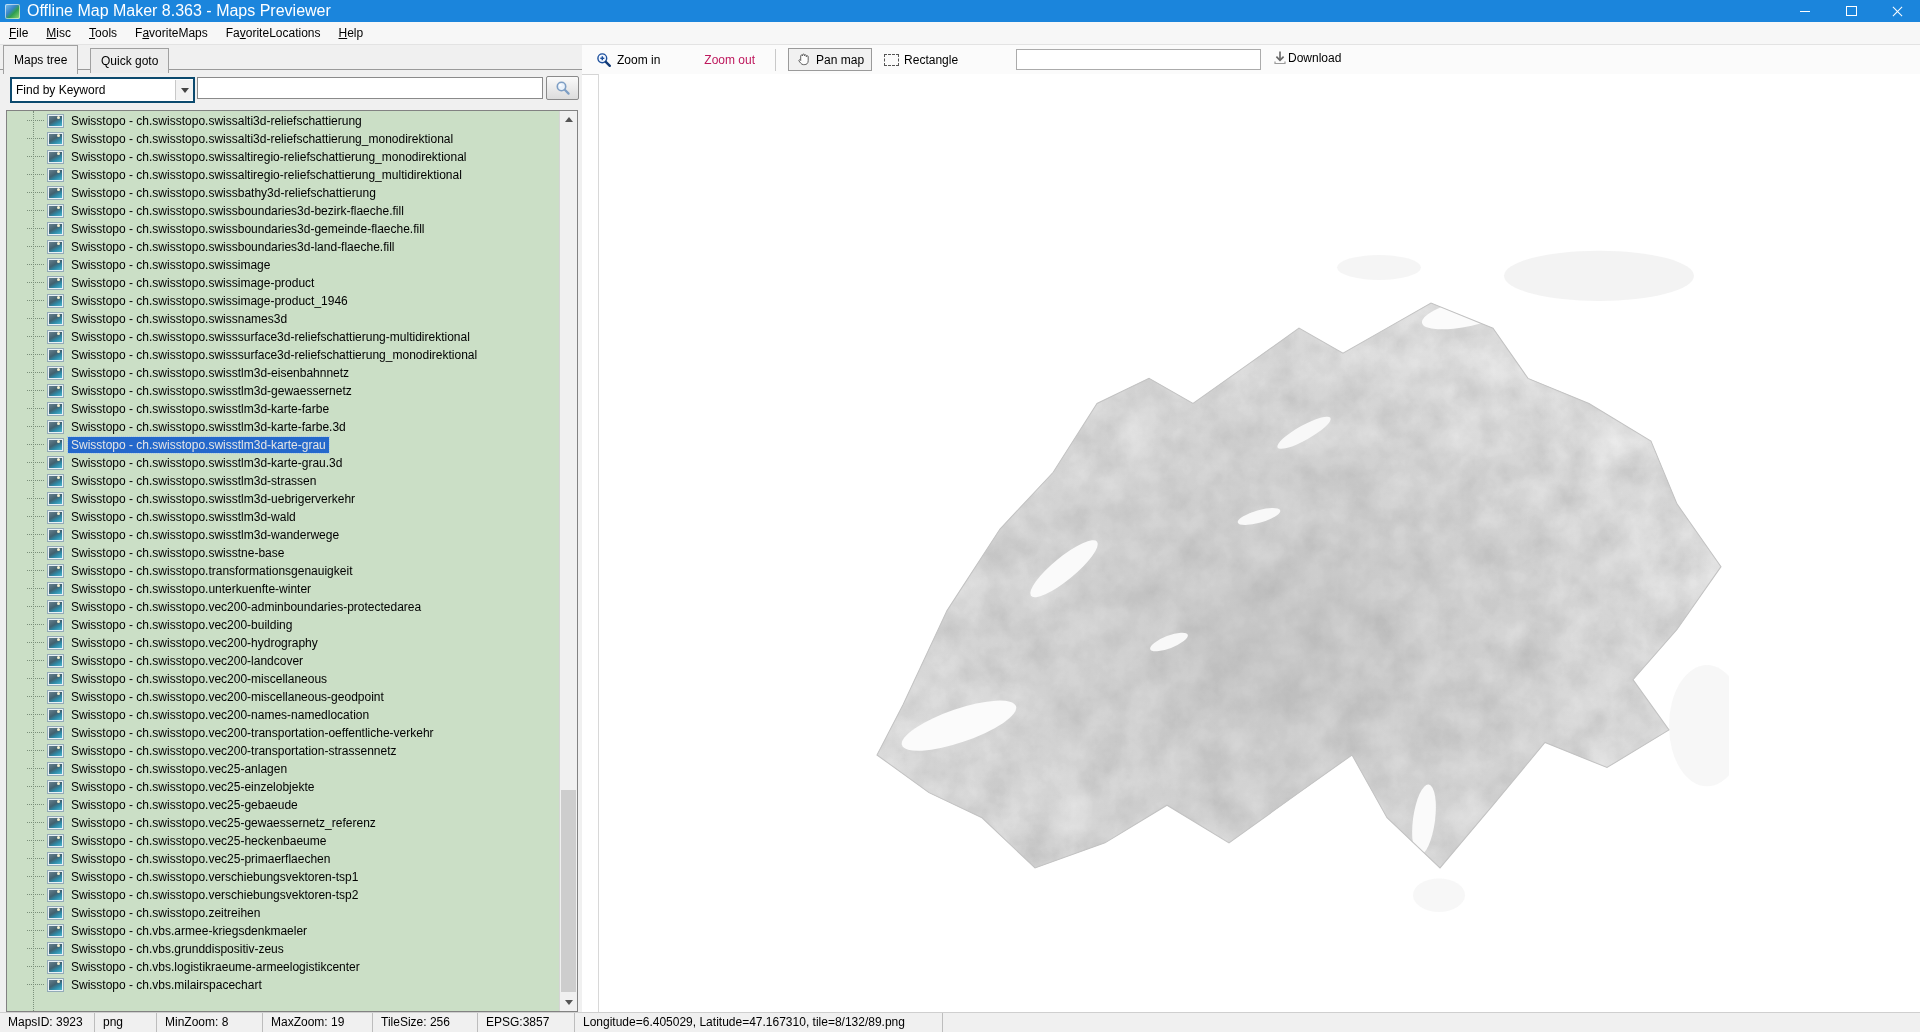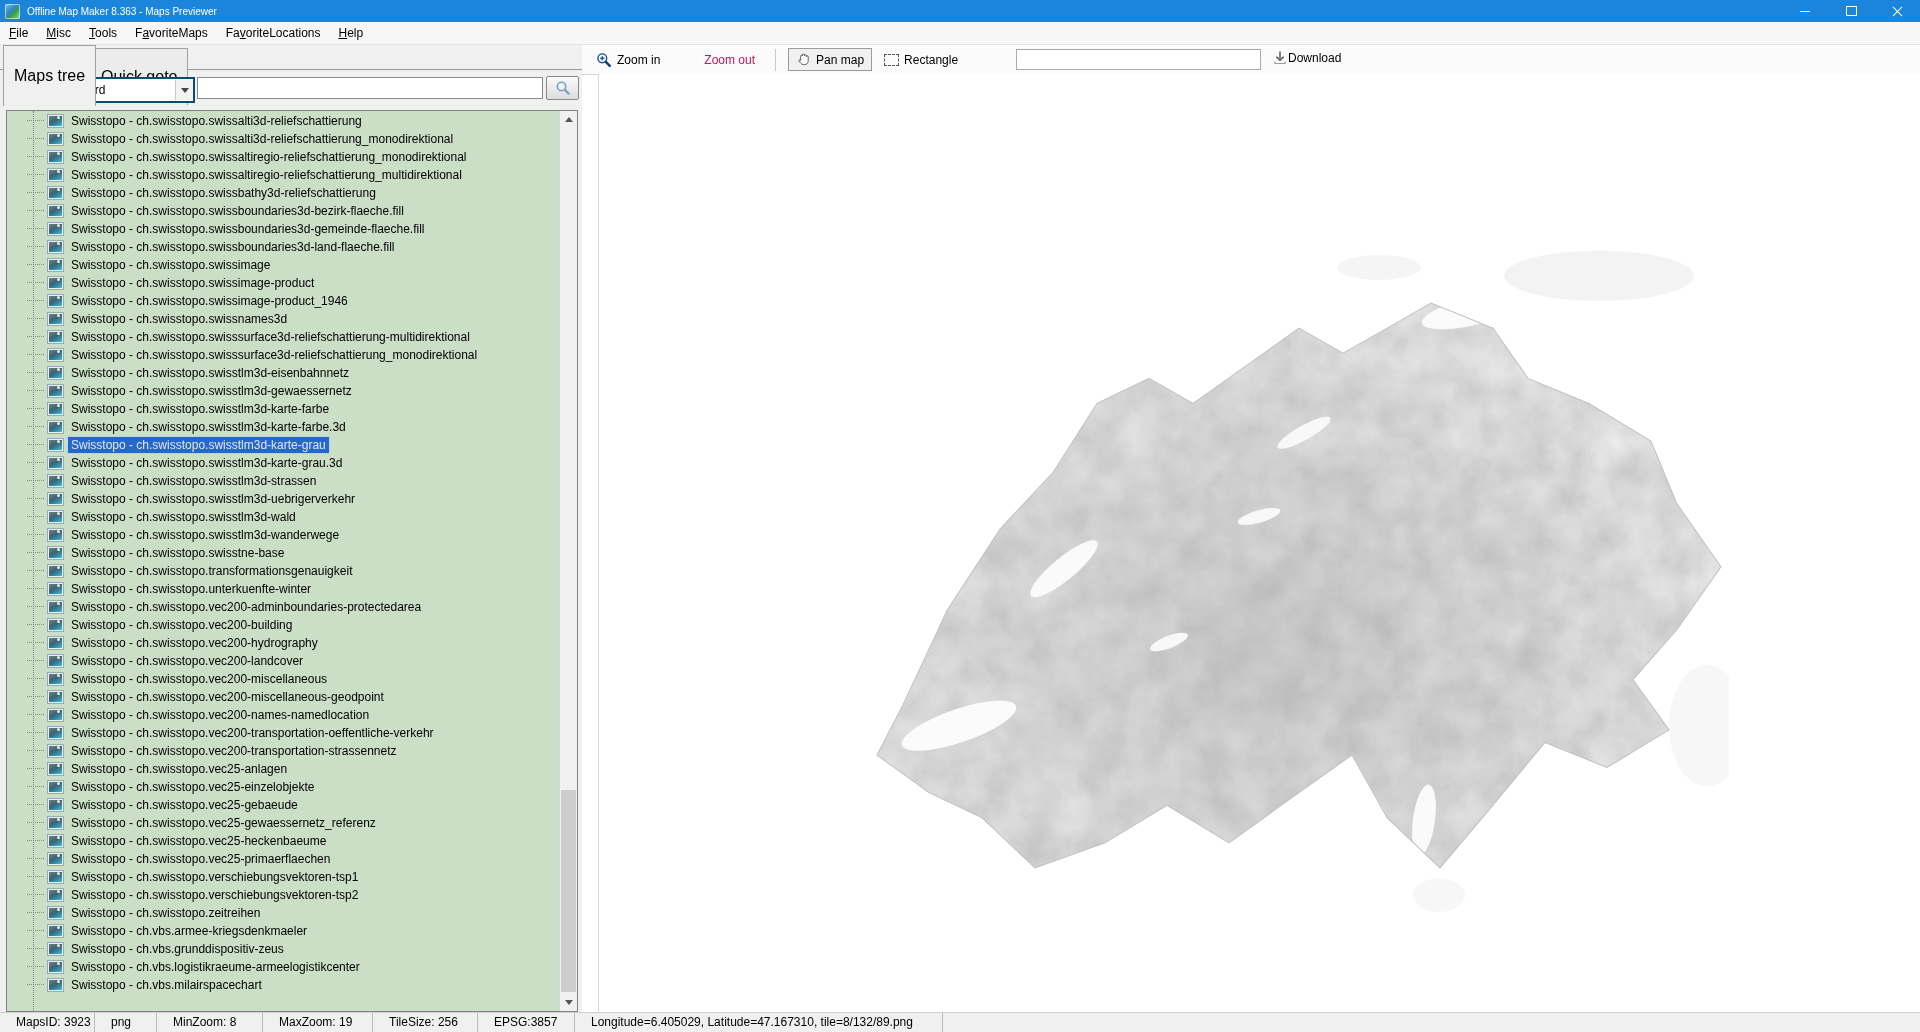--- a/index.html
+++ b/index.html
@@ -5,41 +5,41 @@
   html,body{margin:0;padding:0;background:#444;}
   #app{position:relative;width:1920px;height:1032px;background:#f0f0f0;overflow:hidden;
        font-family:"Liberation Sans",sans-serif;font-size:12px;color:#000;}
 
   
   .titlebar{position:absolute;left:0;top:0;width:1920px;height:22px;background:var(--c-titlebar,#1b85dc);
             display:flex;align-items:center;}
   .app-icon{width:15px;height:15px;margin:0 7px 0 5px;border-radius:2px;
             background:linear-gradient(135deg,#7ec4f0 0%,#3a86c8 40%,#2f9e4f 60%,#9adf7a 100%);
             box-shadow:inset 0 0 0 1px rgba(255,255,255,.55);}
-  .win-title{color:#fff;font-size:10px;white-space:nowrap;}
+  .win-title{color:#fff;font-size:16px;white-space:nowrap;}
   .win-controls{margin-left:auto;display:flex;height:22px;}
   .win-btn{width:46px;height:22px;display:flex;align-items:center;justify-content:center;}
   .glyph-min{width:10px;height:1px;background:#fff;}
   .glyph-max{width:9px;height:8px;border:1px solid #fff;}
   .glyph-close{position:relative;width:11px;height:11px;}
   .glyph-close::before,.glyph-close::after{content:'';position:absolute;left:-1px;top:5px;width:13px;height:1px;background:#fff;}
   .glyph-close::before{transform:rotate(45deg);}
   .glyph-close::after{transform:rotate(-45deg);}
 
   
   .menubar{position:absolute;left:0;top:22px;width:1920px;height:22px;background:#f7f7f7;
            border-bottom:1px solid #e3e3e3;display:flex;align-items:center;font-size:12px;}
   .menu-item{padding:0 9px;height:22px;line-height:22px;cursor:default;}
   .menu-item u{text-decoration:underline;}
 
   
   .left-panel{position:absolute;left:0;top:45px;width:582px;height:967px;background:#f0f0f0;}
   .tabbar{position:absolute;left:0;top:0;width:582px;height:24px;border-bottom:1px solid #9a9a9a;}
-  .tab{position:absolute;top:3px;height:20px;line-height:20px;padding:18px 10px;background:#ececec;
-       border:1px solid #a0a0a0;border-bottom:none;font-size:16px;}
+  .tab{position:absolute;top:3px;height:20px;line-height:20px;padding:2px 10px;background:#ececec;
+       border:1px solid #a0a0a0;border-bottom:none;font-size:12px;}
   .tab.active{top:0;height:24px;line-height:24px;background:#f0f0f0;z-index:2;}
   .tab.t0{left:3px;}
   .tab.t1{left:90px;}
 
   .search-row{position:absolute;left:0;top:30px;width:582px;height:30px;}
   .combo{position:absolute;left:10px;top:2px;width:181px;height:22px;background:#fff;border:2px solid #0c4a6e;
          display:flex;align-items:center;}
   .combo-text{padding-left:4px;flex:1;font-size:12px;}
   .combo-btn{width:17px;height:20px;border-left:1px solid #c8c8c8;background:#f2f2f2;
              display:flex;align-items:center;justify-content:center;}
@@ -83,21 +83,21 @@
   .tb-input{position:absolute;left:434px;top:4px;width:237px;height:19px;border:1px solid #ababab;background:#fff;
             font-family:"Liberation Sans",sans-serif;font-size:12px;padding:0 3px;outline:none;}
   .tb-download{position:absolute;left:684px;top:2px;display:flex;align-items:center;gap:1px;padding:3px 7px;font-size:12px;}
 
   .map-canvas{position:absolute;left:16px;top:29px;width:1322px;height:938px;background:#fff;border-left:1px solid #d8d8d8;}
   .map-svg{position:absolute;left:240px;top:160px;}
 
   
   .statusbar{position:absolute;left:0;top:1012px;width:1920px;height:20px;background:#f0f0f0;border-top:1px solid #cfcfcf;
              display:flex;align-items:center;font-size:12px;}
-  .sb-panel{height:20px;line-height:19px;padding-left:16px;border-right:1px solid #bdbdbd;box-sizing:border-box;white-space:nowrap;}
+  .sb-panel{height:20px;line-height:19px;padding-left:8px;border-right:1px solid #bdbdbd;box-sizing:border-box;white-space:nowrap;}
   .sb-0{width:95px;}.sb-1{width:62px;}.sb-2{width:106px;}.sb-3{width:110px;}.sb-4{width:105px;}.sb-5{width:97px;}.sb-6{width:368px;}
   .sb-fill{flex:1;border-right:none;}
 </style>
 </head>
 <body>
 
 <div id="app">
 
   <div class="titlebar">
     <div class="app-icon"></div>

